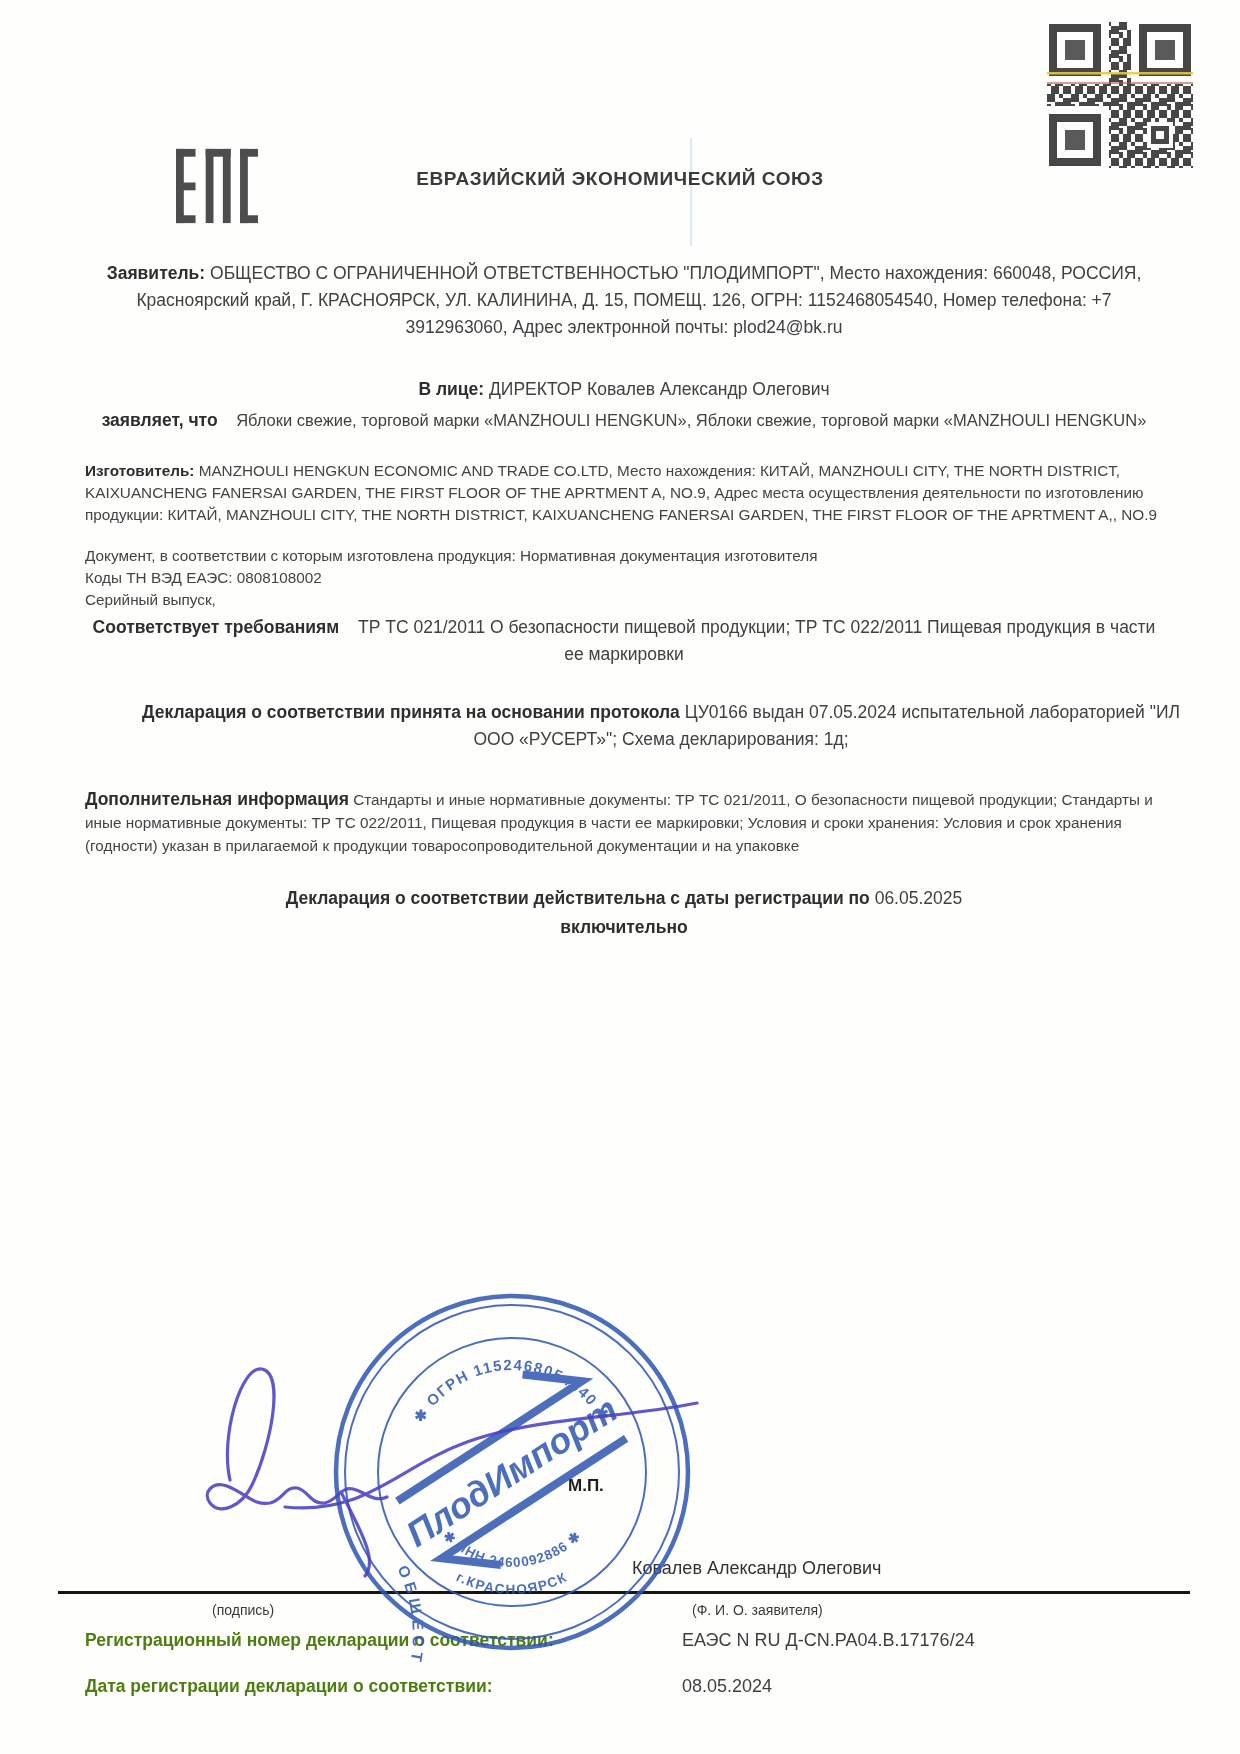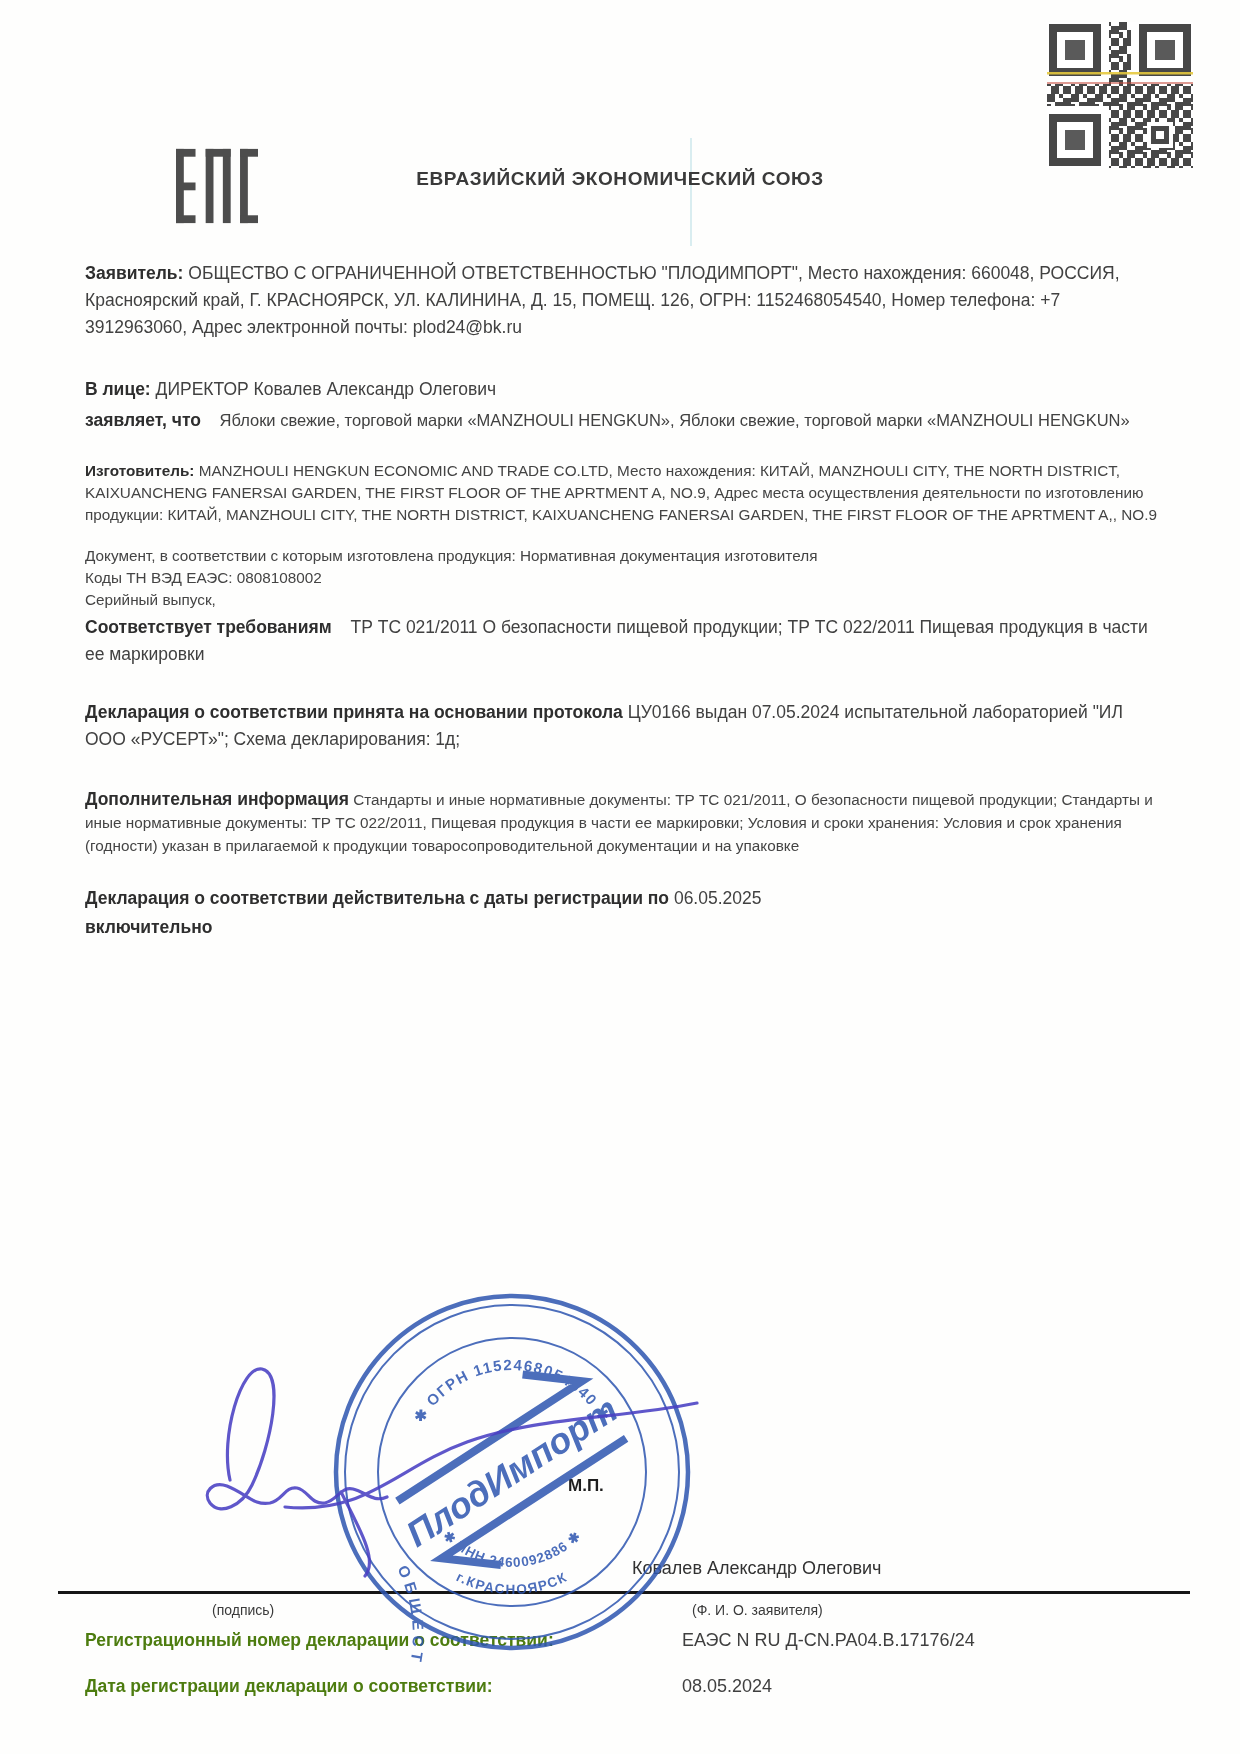--- a/index.html
+++ b/index.html
@@ -5,21 +5,21 @@
   html,body{margin:0;padding:0;background:#e8e8e8;}
   .page{
     position:relative;width:1240px;height:1754px;margin:0 auto;
     background:#fefefd;overflow:hidden;
     font-family:"Liberation Sans","DejaVu Sans",sans-serif;
     color:#3c3c3c;
   }
   .abs{position:absolute;}
   .title{width:700px;left:270px;text-align:center;font-weight:700;color:#3a3a3a;
          font-size:19px;letter-spacing:.6px;}
-  .para{left:85px;width:1078px;font-size:17.5px;line-height:27px;color:#414141;}
+  .para{left:85px;width:1078px;font-size:17.5px;line-height:27px;color:#414141;text-align:center;}
   .para-sm{left:85px;width:1078px;font-size:15.3px;line-height:22px;color:#444;}
   b.lbl{font-weight:700;color:#2e2e2e;}
   b.lbl-big{font-weight:700;color:#2e2e2e;font-size:17.5px;}
   .gap{display:inline-block;width:14px;}
   .sigline{left:58px;width:1132px;height:3px;background:#161616;top:1591px;}
   .caption{font-size:14px;color:#3a3a3a;}
   .rowlbl{font-weight:700;font-size:17.5px;color:#4d7c0f;}
   .rowval{font-size:18px;color:#3f3f3f;}
   .mp{font-weight:700;font-size:17px;color:#1e1e1e;z-index:1;}
   .name{font-size:18px;color:#323232;z-index:1;}
@@ -118,21 +118,21 @@
 
   <div class="abs para-sm" style="top:545px;">Документ, в соответствии с которым изготовлена продукция: Нормативная документация изготовителя</div>
   <div class="abs para-sm" style="top:567px;">Коды ТН ВЭД ЕАЭС: 0808108002</div>
   <div class="abs para-sm" style="top:589px;">Серийный выпуск,</div>
 
   <div class="abs para" style="top:614px;">
     <b class="lbl">Соответствует требованиям</b><span class="gap"></span>
     <span>ТР ТС 021/2011 О безопасности пищевой продукции; ТР ТС 022/2011 Пищевая продукция в части ее маркировки</span>
   </div>
 
-  <div class="abs para" style="top:699px;">
+  <div class="abs para" style="top:699px;margin-left:37px;">
     <b class="lbl">Декларация о соответствии принята на основании протокола</b>
     <span>ЦУ0166 выдан 07.05.2024 испытательной лабораторией "ИЛ ООО «РУСЕРТ»"; Схема декларирования: 1д;</span>
   </div>
 
   <div class="abs para-sm" style="top:788px;line-height:23px;">
     <b class="lbl-big">Дополнительная информация</b>
     <span>Стандарты и иные нормативные документы: ТР ТС 021/2011, О безопасности пищевой продукции; Стандарты и иные нормативные документы: ТР ТС 022/2011, Пищевая продукция в части ее маркировки; Условия и сроки хранения: Условия и срок хранения (годности) указан в прилагаемой к продукции товаросопроводительной документации и на упаковке</span>
   </div>
 
   <div class="abs para" style="top:884px;line-height:29px;">

